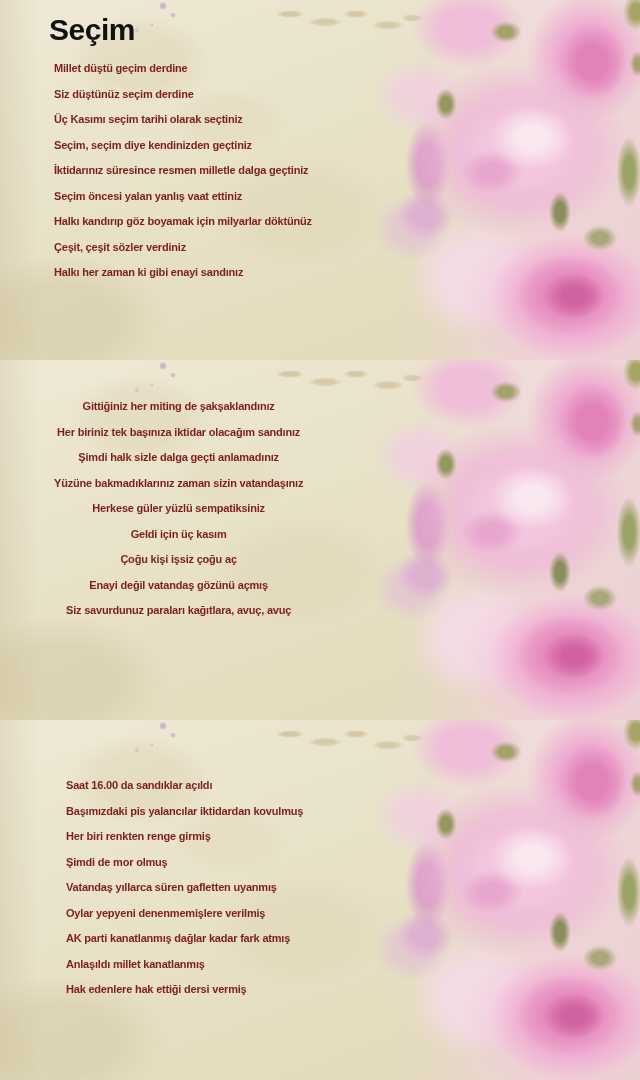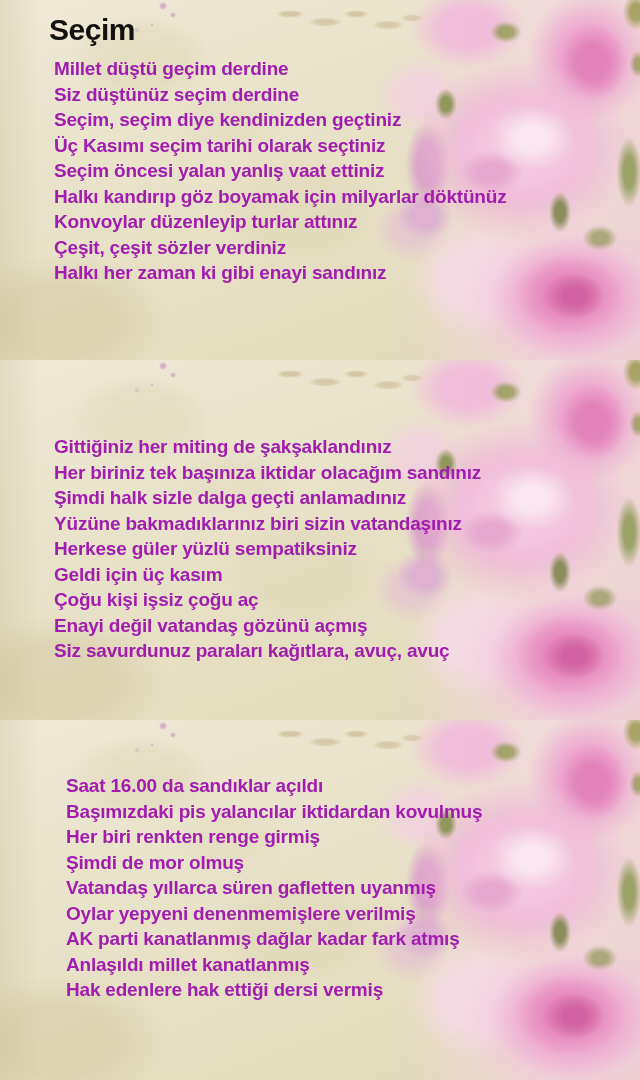--- a/index.html
+++ b/index.html
@@ -84,61 +84,61 @@
     left: 49px;
     top: 13px;
     font-size: 30px;
     font-weight: bold;
     letter-spacing: -0.5px;
     color: #111111;
     white-space: nowrap;
   }
   .stanza { position: absolute; left: 54px; }
   .stanza-1 { top: 56px; }
-  .stanza-2 { top: 434px; }
+  .stanza-2 { top: 394px; text-align: center; }
   .stanza-3 { top: 773px; margin-left: 12px; }
   .line {
-    font-size: 19px;
+    font-size: 11px;
     line-height: 25.5px;
     font-weight: bold;
     letter-spacing: -0.2px;
-    color: #a21caf;
+    color: #7f1d1d;
     white-space: nowrap;
   }
 </style>
 </head>
 <body>
 
 <div class="page">
 
   <div class="tile tile-1"></div>
   <div class="tile tile-2"></div>
   <div class="tile tile-3"></div>
 
   <div class="poem">
 
     <h1 class="poem-title">Seçim</h1>
 
     <div class="stanza stanza-1">
       <div class="line">Millet düştü geçim derdine</div>
       <div class="line">Siz düştünüz seçim derdine</div>
+      <div class="line">Üç Kasımı seçim tarihi olarak seçtiniz</div>
       <div class="line">Seçim, seçim diye kendinizden geçtiniz</div>
-      <div class="line">Üç Kasımı seçim tarihi olarak seçtiniz</div>
+      <div class="line">İktidarınız süresince resmen milletle dalga geçtiniz</div>
       <div class="line">Seçim öncesi yalan yanlış vaat ettiniz</div>
       <div class="line">Halkı kandırıp göz boyamak için milyarlar döktünüz</div>
-      <div class="line">Konvoylar düzenleyip turlar attınız</div>
       <div class="line">Çeşit, çeşit sözler verdiniz</div>
       <div class="line">Halkı her zaman ki gibi enayi sandınız</div>
     </div>
 
     <div class="stanza stanza-2">
       <div class="line">Gittiğiniz her miting de şakşaklandınız</div>
       <div class="line">Her biriniz tek başınıza iktidar olacağım sandınız</div>
       <div class="line">Şimdi halk sizle dalga geçti anlamadınız</div>
-      <div class="line">Yüzüne bakmadıklarınız biri sizin vatandaşınız</div>
+      <div class="line">Yüzüne bakmadıklarınız zaman sizin vatandaşınız</div>
       <div class="line">Herkese güler yüzlü sempatiksiniz</div>
       <div class="line">Geldi için üç kasım</div>
       <div class="line">Çoğu kişi işsiz çoğu aç</div>
       <div class="line">Enayi değil vatandaş gözünü açmış</div>
       <div class="line">Siz savurdunuz paraları kağıtlara, avuç, avuç</div>
     </div>
 
     <div class="stanza stanza-3">
       <div class="line">Saat 16.00 da sandıklar açıldı</div>
       <div class="line">Başımızdaki pis yalancılar iktidardan kovulmuş</div>

